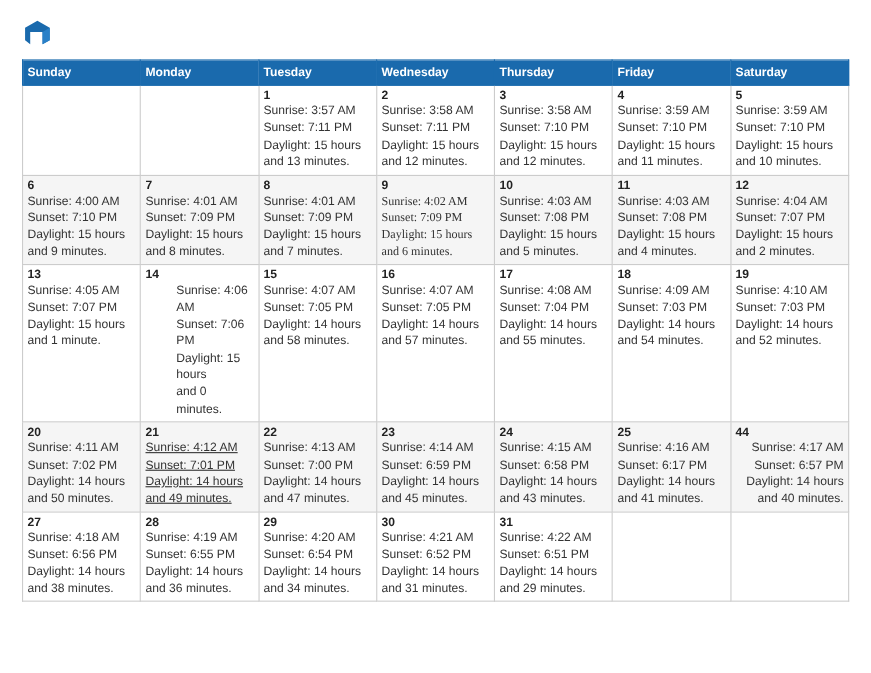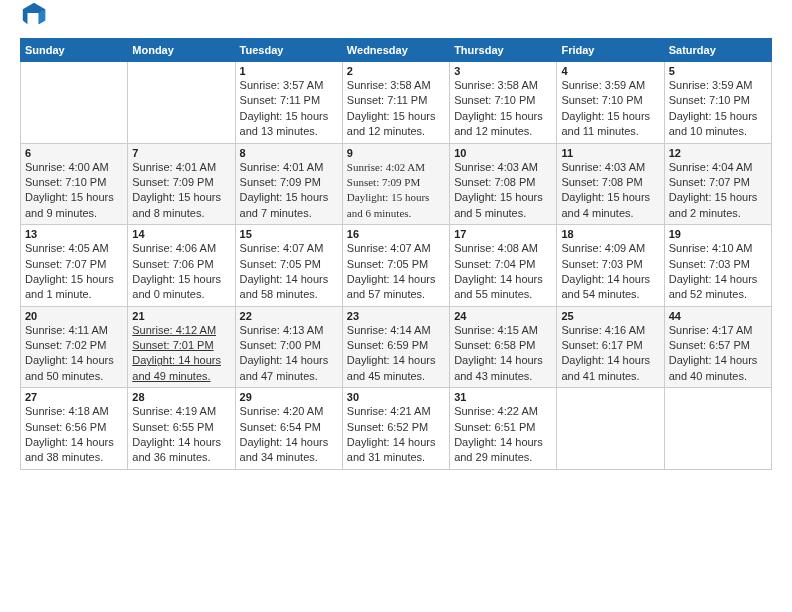--- a/index.html
+++ b/index.html
@@ -6,21 +6,21 @@
     body {
       font-family: Arial, sans-serif;
       background: #fff;
       width: 792px;
       height: 612px;
       overflow: hidden;
     }
     .page {
       width: 792px;
       min-height: 612px;
-      padding: 0 20px 10px 20px;
+      padding: 16px 20px 10px 20px;
       background: #fff;
     }
     .header {
       display: flex;
       justify-content: space-between;
       align-items: flex-start;
       margin-bottom: 10px;
     }
     .logo {
       display: flex;
@@ -227,21 +227,21 @@
         <tr>
           <td>
             <span class="day-number">13</span>
             <div class="day-info" style="white-space: pre-line;">Sunrise: 4:05 AM
 Sunset: 7:07 PM
 Daylight: 15 hours
 and 1 minute.</div>
           </td>
           <td>
             <span class="day-number">14</span>
-            <div class="day-info" style="white-space: pre-line;">Sunrise: 4:06 AM
+            <div class="day-info" style="white-space: pre-line; margin-left: 28px;">Sunrise: 4:06 AM
 Sunset: 7:06 PM
 Daylight: 15 hours
 and 0 minutes.</div>
           </td>
           <td>
             <span class="day-number">15</span>
             <div class="day-info" style="white-space: pre-line;">Sunrise: 4:07 AM
 Sunset: 7:05 PM
 Daylight: 14 hours
 and 58 minutes.</div>
@@ -313,21 +313,21 @@
           </td>
           <td>
             <span class="day-number">25</span>
             <div class="day-info" style="white-space: pre-line;">Sunrise: 4:16 AM
 Sunset: 6:17 PM
 Daylight: 14 hours
 and 41 minutes.</div>
           </td>
           <td>
             <span class="day-number">44</span>
-            <div class="day-info" style="white-space: pre-line;">Sunrise: 4:17 AM
+            <div class="day-info" style="white-space: pre-line; text-align: right;">Sunrise: 4:17 AM
 Sunset: 6:57 PM
 Daylight: 14 hours
 and 40 minutes.</div>
           </td>
         </tr>
         <tr>
           <td>
             <span class="day-number">27</span>
             <div class="day-info" style="white-space: pre-line;">Sunrise: 4:18 AM
 Sunset: 6:56 PM

